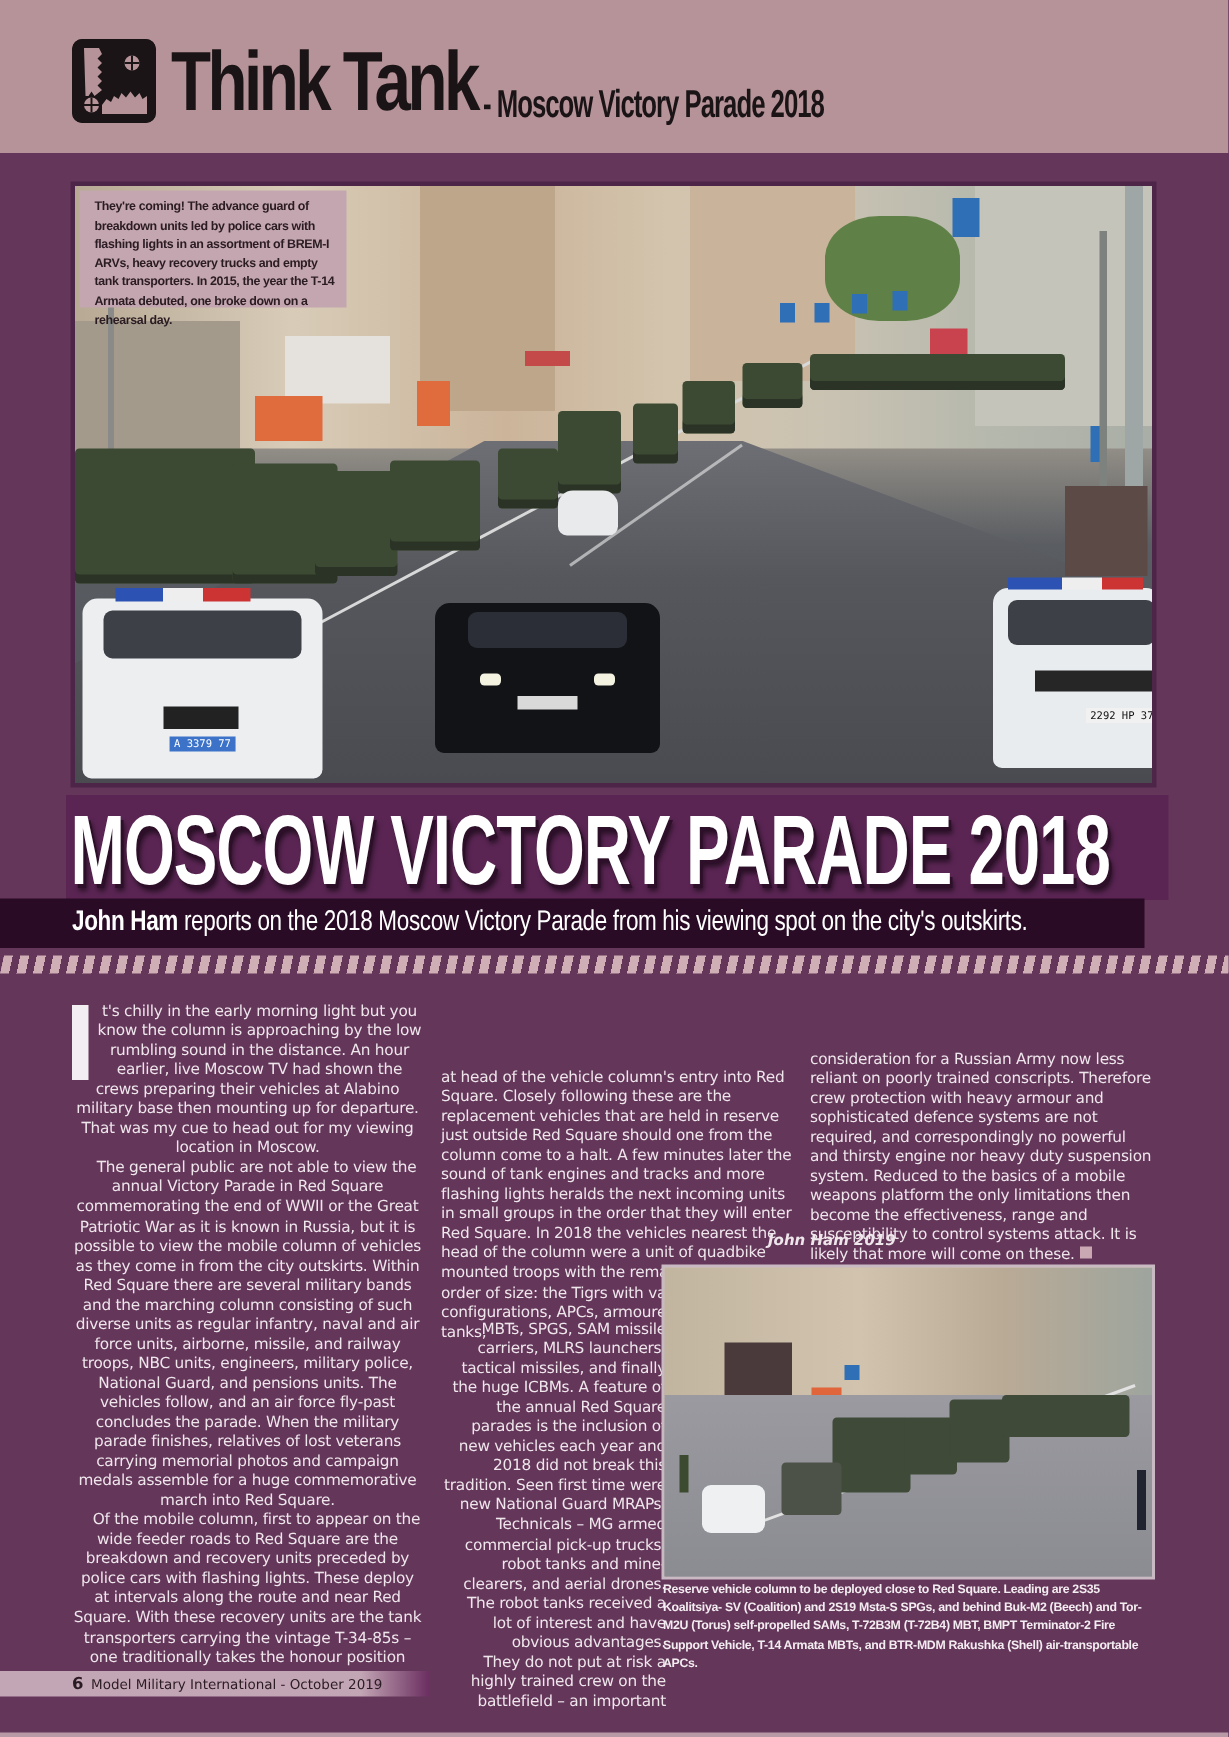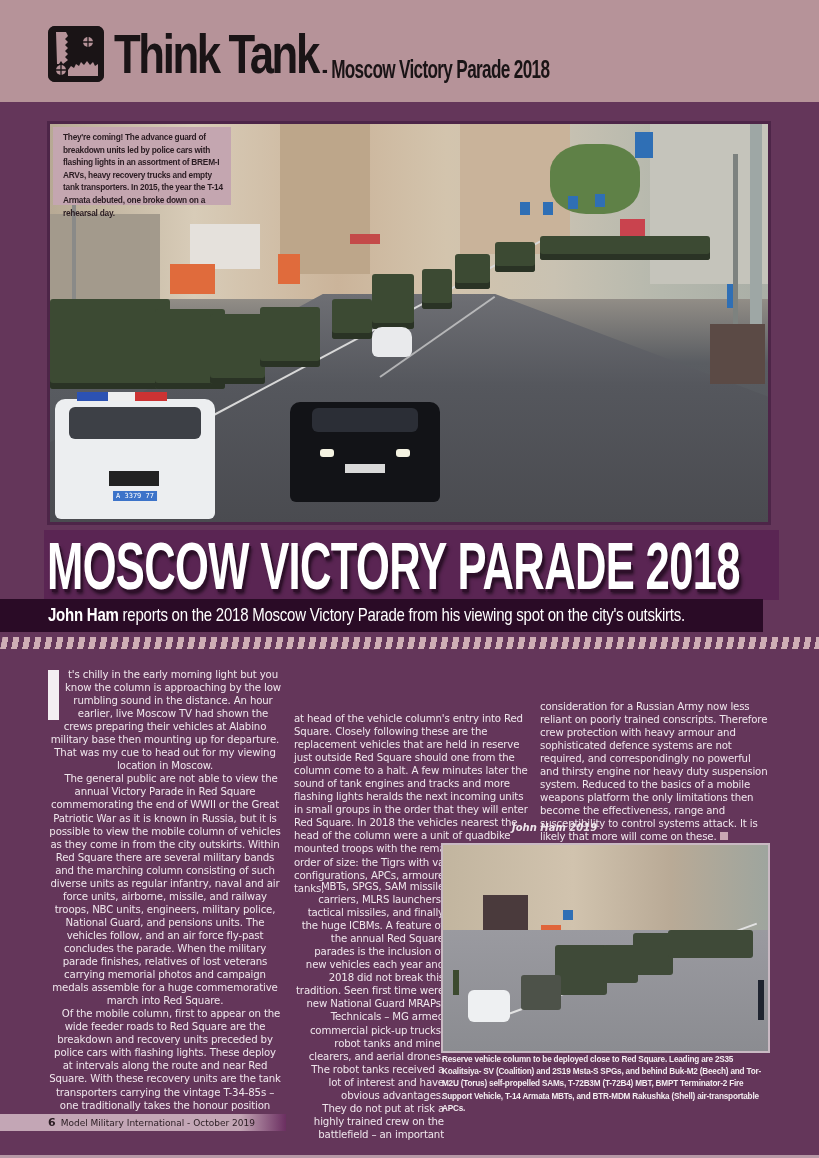--- a/index.html
+++ b/index.html
@@ -221,20 +221,26 @@
       <div class="plate" style="background:#3c73c9;color:#fff;">А 3379 77</div>
     </div>
 
     <div class="car" style="left:240px;top:278px;width:150px;height:100px;background:#121317;">
       <div style="position:absolute;left:22px;top:6px;width:106px;height:24px;background:#2b2e36;border-radius:6px;"></div>
       <div style="position:absolute;left:30px;top:47px;width:14px;height:8px;background:#f4f3e2;border-radius:3px;"></div>
       <div style="position:absolute;left:106px;top:47px;width:14px;height:8px;background:#f4f3e2;border-radius:3px;"></div>
       <div style="position:absolute;left:55px;top:62px;width:40px;height:9px;background:#d9d9d9;"></div>
     </div>
 
+    <div class="car" style="left:612px;top:268px;width:112px;height:120px;background:#e9ecef;">
+      <div style="position:absolute;left:10px;top:-7px;width:90px;height:8px;background:linear-gradient(90deg,#2c52b3 0 40%,#eee 40% 70%,#c33 70%);"></div>
+      <div style="position:absolute;left:10px;top:8px;width:98px;height:30px;background:#3d4046;border-radius:6px;"></div>
+      <div style="position:absolute;left:28px;top:55px;width:80px;height:14px;background:#262626;"></div>
+      <div class="plate" style="background:#f1f1f1;color:#111;left:auto;right:2px;transform:none;bottom:30px;">2292 НР 37</div>
+    </div>
 
     <div class="caption-box">They're coming! The advance guard of breakdown units led by police cars with flashing lights in an assortment of BREM-I ARVs, heavy recovery trucks and empty tank transporters. In 2015, the year the T-14 Armata debuted, one broke down on a rehearsal day.</div>
   </div>
 </div>
 
 <div class="title-band"></div>
 <div class="main-title">MOSCOW VICTORY PARADE 2018</div>
 <div class="standfirst-band"></div>
 <div class="standfirst"><b>John Ham</b><span> reports on the 2018 Moscow Victory Parade from his viewing spot on the city's outskirts.</span></div>
 <div class="stripes"></div>

